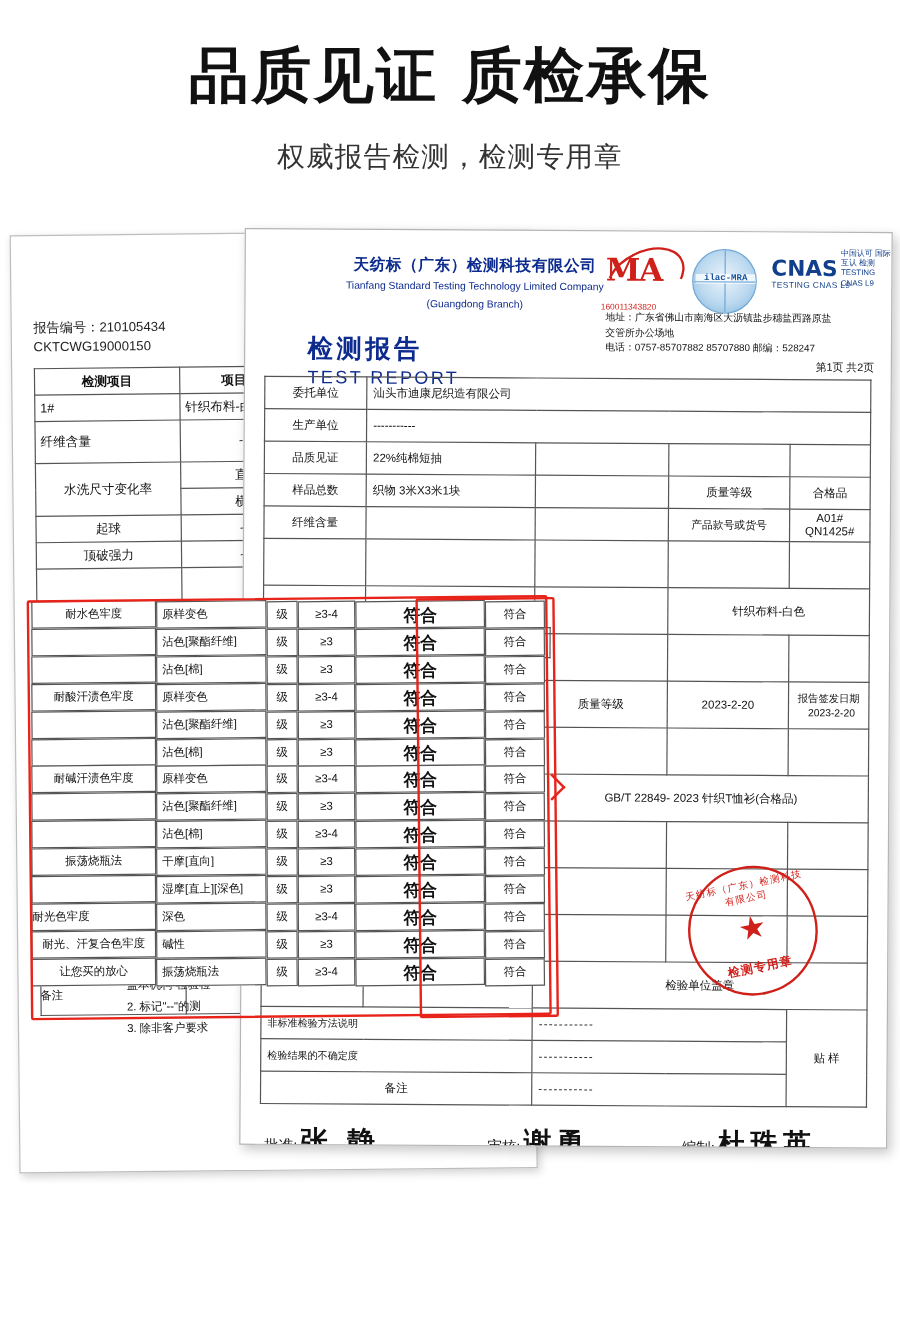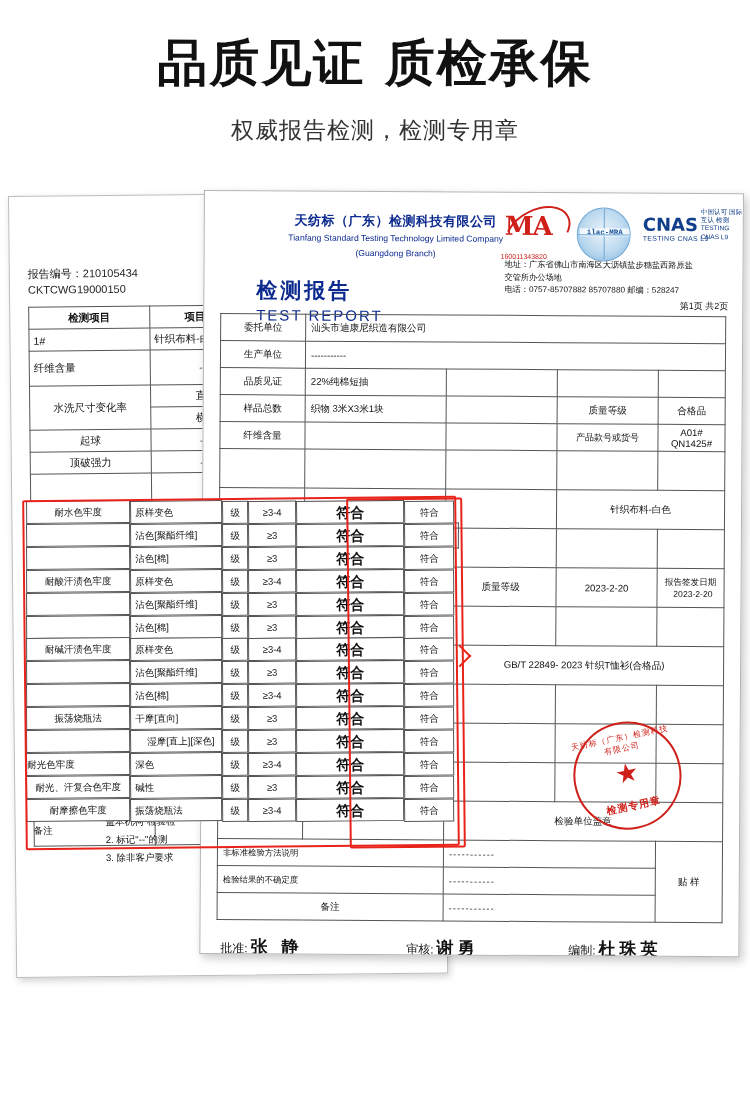--- a/index.html
+++ b/index.html
@@ -104,21 +104,21 @@
 
   
   .res-table{
     position:absolute;left:16px;top:120px;width:240px;border-collapse:collapse;font-size:9px;color:#111;
   }
 
   .sig-row{position:absolute;left:20px;bottom:18px;width:500px;font-size:10px;}
   .sig-item{position:absolute;}
   .sig-label{font-size:12px;color:#111;}
   .sig-name{
-    font-family:"DejaVu Serif","Liberation Serif",serif;font-size:17px;font-weight:bold;color:#111;
+    font-family:"DejaVu Serif","Liberation Serif",serif;font-size:23px;font-weight:bold;color:#111;
     letter-spacing:4px;
   }
 
   .stamp{
     position:absolute;right:58px;bottom:126px;width:104px;height:104px;border-radius:50%;
     border:2.5px solid #d0201a;color:#d0201a;transform:rotate(-12deg);
   }
   .stamp .star{position:absolute;left:50%;top:50%;transform:translate(-50%,-60%);font-size:26px;color:#d0201a;line-height:1;}
   .stamp .txt-top{
     position:absolute;left:0;top:8px;width:104px;text-align:center;font-size:8px;letter-spacing:1px;
@@ -493,38 +493,38 @@
     <div style="position: absolute; left: 248px; top: 684.2px; width: 48px; height: 22.9px; line-height: 22.9px; border: 1px solid rgb(85, 85, 85); box-sizing: border-box; font-size: 9.5px; background: rgb(255, 255, 255); overflow: hidden; white-space: nowrap; transform: rotate(-0.6deg); transform-origin: left top; text-align: center;">≥3-4</div>
     <div style="position: absolute; left: 296px; top: 684.2px; width: 108px; height: 22.9px; line-height: 22.9px; border: 1px solid rgb(85, 85, 85); box-sizing: border-box; background: rgb(255, 255, 255); overflow: hidden; white-space: nowrap; transform: rotate(-0.6deg); transform-origin: left top; text-align: center; font-size: 14px; font-weight: bold;">符合</div>
     <div style="position: absolute; left: 404px; top: 684.2px; width: 50px; height: 22.9px; line-height: 22.9px; border: 1px solid rgb(85, 85, 85); box-sizing: border-box; font-size: 9.5px; background: rgb(255, 255, 255); overflow: hidden; white-space: nowrap; transform: rotate(-0.6deg); transform-origin: left top; text-align: center;">符合</div>
     <div style="position: absolute; left: 26px; top: 707.1px; width: 104px; height: 22.9px; line-height: 22.9px; border: 1px solid rgb(85, 85, 85); box-sizing: border-box; font-size: 9.5px; background: rgb(255, 255, 255); overflow: hidden; white-space: nowrap; transform: rotate(-0.6deg); transform-origin: left top; text-align: center;">振荡烧瓶法</div>
     <div style="position: absolute; left: 130px; top: 707.1px; width: 92px; height: 22.9px; line-height: 22.9px; border: 1px solid rgb(85, 85, 85); box-sizing: border-box; font-size: 9.5px; background: rgb(255, 255, 255); overflow: hidden; white-space: nowrap; transform: rotate(-0.6deg); transform-origin: left top; padding-left: 4px;">干摩[直向]</div>
     <div style="position: absolute; left: 222px; top: 707.1px; width: 26px; height: 22.9px; line-height: 22.9px; border: 1px solid rgb(85, 85, 85); box-sizing: border-box; font-size: 9.5px; background: rgb(255, 255, 255); overflow: hidden; white-space: nowrap; transform: rotate(-0.6deg); transform-origin: left top; text-align: center;">级</div>
     <div style="position: absolute; left: 248px; top: 707.1px; width: 48px; height: 22.9px; line-height: 22.9px; border: 1px solid rgb(85, 85, 85); box-sizing: border-box; font-size: 9.5px; background: rgb(255, 255, 255); overflow: hidden; white-space: nowrap; transform: rotate(-0.6deg); transform-origin: left top; text-align: center;">≥3</div>
     <div style="position: absolute; left: 296px; top: 707.1px; width: 108px; height: 22.9px; line-height: 22.9px; border: 1px solid rgb(85, 85, 85); box-sizing: border-box; background: rgb(255, 255, 255); overflow: hidden; white-space: nowrap; transform: rotate(-0.6deg); transform-origin: left top; text-align: center; font-size: 14px; font-weight: bold;">符合</div>
     <div style="position: absolute; left: 404px; top: 707.1px; width: 50px; height: 22.9px; line-height: 22.9px; border: 1px solid rgb(85, 85, 85); box-sizing: border-box; font-size: 9.5px; background: rgb(255, 255, 255); overflow: hidden; white-space: nowrap; transform: rotate(-0.6deg); transform-origin: left top; text-align: center;">符合</div>
     <div style="position: absolute; left: 26px; top: 730px; width: 104px; height: 22.9px; line-height: 22.9px; border: 1px solid rgb(85, 85, 85); box-sizing: border-box; font-size: 9.5px; background: rgb(255, 255, 255); overflow: hidden; white-space: nowrap; transform: rotate(-0.6deg); transform-origin: left top; text-align: center;"></div>
-    <div style="position: absolute; left: 130px; top: 730px; width: 92px; height: 22.9px; line-height: 22.9px; border: 1px solid rgb(85, 85, 85); box-sizing: border-box; font-size: 9.5px; background: rgb(255, 255, 255); overflow: hidden; white-space: nowrap; transform: rotate(-0.6deg); transform-origin: left top; padding-left: 16px;">湿摩[直上][深色]</div>
+    <div style="position: absolute; left: 130px; top: 730px; width: 92px; height: 22.9px; line-height: 22.9px; border: 1px solid rgb(85, 85, 85); box-sizing: border-box; font-size: 9.5px; background: rgb(255, 255, 255); overflow: hidden; white-space: nowrap; transform: rotate(-0.6deg); transform-origin: left top; padding-left: 4px;">湿摩[直上][深色]</div>
     <div style="position: absolute; left: 222px; top: 730px; width: 26px; height: 22.9px; line-height: 22.9px; border: 1px solid rgb(85, 85, 85); box-sizing: border-box; font-size: 9.5px; background: rgb(255, 255, 255); overflow: hidden; white-space: nowrap; transform: rotate(-0.6deg); transform-origin: left top; text-align: center;">级</div>
     <div style="position: absolute; left: 248px; top: 730px; width: 48px; height: 22.9px; line-height: 22.9px; border: 1px solid rgb(85, 85, 85); box-sizing: border-box; font-size: 9.5px; background: rgb(255, 255, 255); overflow: hidden; white-space: nowrap; transform: rotate(-0.6deg); transform-origin: left top; text-align: center;">≥3</div>
     <div style="position: absolute; left: 296px; top: 730px; width: 108px; height: 22.9px; line-height: 22.9px; border: 1px solid rgb(85, 85, 85); box-sizing: border-box; background: rgb(255, 255, 255); overflow: hidden; white-space: nowrap; transform: rotate(-0.6deg); transform-origin: left top; text-align: center; font-size: 14px; font-weight: bold;">符合</div>
     <div style="position: absolute; left: 404px; top: 730px; width: 50px; height: 22.9px; line-height: 22.9px; border: 1px solid rgb(85, 85, 85); box-sizing: border-box; font-size: 9.5px; background: rgb(255, 255, 255); overflow: hidden; white-space: nowrap; transform: rotate(-0.6deg); transform-origin: left top; text-align: center;">符合</div>
     <div style="position: absolute; left: 26px; top: 752.9px; width: 104px; height: 22.9px; line-height: 22.9px; border: 1px solid rgb(85, 85, 85); box-sizing: border-box; font-size: 9.5px; background: rgb(255, 255, 255); overflow: hidden; white-space: nowrap; transform: rotate(-0.6deg); transform-origin: left top; text-align: left;">耐光色牢度</div>
     <div style="position: absolute; left: 130px; top: 752.9px; width: 92px; height: 22.9px; line-height: 22.9px; border: 1px solid rgb(85, 85, 85); box-sizing: border-box; font-size: 9.5px; background: rgb(255, 255, 255); overflow: hidden; white-space: nowrap; transform: rotate(-0.6deg); transform-origin: left top; padding-left: 4px;">深色</div>
     <div style="position: absolute; left: 222px; top: 752.9px; width: 26px; height: 22.9px; line-height: 22.9px; border: 1px solid rgb(85, 85, 85); box-sizing: border-box; font-size: 9.5px; background: rgb(255, 255, 255); overflow: hidden; white-space: nowrap; transform: rotate(-0.6deg); transform-origin: left top; text-align: center;">级</div>
     <div style="position: absolute; left: 248px; top: 752.9px; width: 48px; height: 22.9px; line-height: 22.9px; border: 1px solid rgb(85, 85, 85); box-sizing: border-box; font-size: 9.5px; background: rgb(255, 255, 255); overflow: hidden; white-space: nowrap; transform: rotate(-0.6deg); transform-origin: left top; text-align: center;">≥3-4</div>
     <div style="position: absolute; left: 296px; top: 752.9px; width: 108px; height: 22.9px; line-height: 22.9px; border: 1px solid rgb(85, 85, 85); box-sizing: border-box; background: rgb(255, 255, 255); overflow: hidden; white-space: nowrap; transform: rotate(-0.6deg); transform-origin: left top; text-align: center; font-size: 14px; font-weight: bold;">符合</div>
     <div style="position: absolute; left: 404px; top: 752.9px; width: 50px; height: 22.9px; line-height: 22.9px; border: 1px solid rgb(85, 85, 85); box-sizing: border-box; font-size: 9.5px; background: rgb(255, 255, 255); overflow: hidden; white-space: nowrap; transform: rotate(-0.6deg); transform-origin: left top; text-align: center;">符合</div>
     <div style="position: absolute; left: 26px; top: 775.8px; width: 104px; height: 22.9px; line-height: 22.9px; border: 1px solid rgb(85, 85, 85); box-sizing: border-box; font-size: 9.5px; background: rgb(255, 255, 255); overflow: hidden; white-space: nowrap; transform: rotate(-0.6deg); transform-origin: left top; text-align: center;">耐光、汗复合色牢度</div>
     <div style="position: absolute; left: 130px; top: 775.8px; width: 92px; height: 22.9px; line-height: 22.9px; border: 1px solid rgb(85, 85, 85); box-sizing: border-box; font-size: 9.5px; background: rgb(255, 255, 255); overflow: hidden; white-space: nowrap; transform: rotate(-0.6deg); transform-origin: left top; padding-left: 4px;">碱性</div>
     <div style="position: absolute; left: 222px; top: 775.8px; width: 26px; height: 22.9px; line-height: 22.9px; border: 1px solid rgb(85, 85, 85); box-sizing: border-box; font-size: 9.5px; background: rgb(255, 255, 255); overflow: hidden; white-space: nowrap; transform: rotate(-0.6deg); transform-origin: left top; text-align: center;">级</div>
     <div style="position: absolute; left: 248px; top: 775.8px; width: 48px; height: 22.9px; line-height: 22.9px; border: 1px solid rgb(85, 85, 85); box-sizing: border-box; font-size: 9.5px; background: rgb(255, 255, 255); overflow: hidden; white-space: nowrap; transform: rotate(-0.6deg); transform-origin: left top; text-align: center;">≥3</div>
     <div style="position: absolute; left: 296px; top: 775.8px; width: 108px; height: 22.9px; line-height: 22.9px; border: 1px solid rgb(85, 85, 85); box-sizing: border-box; background: rgb(255, 255, 255); overflow: hidden; white-space: nowrap; transform: rotate(-0.6deg); transform-origin: left top; text-align: center; font-size: 14px; font-weight: bold;">符合</div>
     <div style="position: absolute; left: 404px; top: 775.8px; width: 50px; height: 22.9px; line-height: 22.9px; border: 1px solid rgb(85, 85, 85); box-sizing: border-box; font-size: 9.5px; background: rgb(255, 255, 255); overflow: hidden; white-space: nowrap; transform: rotate(-0.6deg); transform-origin: left top; text-align: center;">符合</div>
-    <div style="position: absolute; left: 26px; top: 798.7px; width: 104px; height: 22.9px; line-height: 22.9px; border: 1px solid rgb(85, 85, 85); box-sizing: border-box; font-size: 9.5px; background: rgb(255, 255, 255); overflow: hidden; white-space: nowrap; transform: rotate(-0.6deg); transform-origin: left top; text-align: center;">耐摩擦色牢度</div>
+    <div style="position: absolute; left: 26px; top: 798.7px; width: 104px; height: 22.9px; line-height: 22.9px; border: 1px solid rgb(85, 85, 85); box-sizing: border-box; font-size: 9.5px; background: rgb(255, 255, 255); overflow: hidden; white-space: nowrap; transform: rotate(-0.6deg); transform-origin: left top; text-align: center;">让您买的放心</div>
     <div style="position: absolute; left: 130px; top: 798.7px; width: 92px; height: 22.9px; line-height: 22.9px; border: 1px solid rgb(85, 85, 85); box-sizing: border-box; font-size: 9.5px; background: rgb(255, 255, 255); overflow: hidden; white-space: nowrap; transform: rotate(-0.6deg); transform-origin: left top; padding-left: 4px;">振荡烧瓶法</div>
     <div style="position: absolute; left: 222px; top: 798.7px; width: 26px; height: 22.9px; line-height: 22.9px; border: 1px solid rgb(85, 85, 85); box-sizing: border-box; font-size: 9.5px; background: rgb(255, 255, 255); overflow: hidden; white-space: nowrap; transform: rotate(-0.6deg); transform-origin: left top; text-align: center;">级</div>
     <div style="position: absolute; left: 248px; top: 798.7px; width: 48px; height: 22.9px; line-height: 22.9px; border: 1px solid rgb(85, 85, 85); box-sizing: border-box; font-size: 9.5px; background: rgb(255, 255, 255); overflow: hidden; white-space: nowrap; transform: rotate(-0.6deg); transform-origin: left top; text-align: center;">≥3-4</div>
     <div style="position: absolute; left: 296px; top: 798.7px; width: 108px; height: 22.9px; line-height: 22.9px; border: 1px solid rgb(85, 85, 85); box-sizing: border-box; background: rgb(255, 255, 255); overflow: hidden; white-space: nowrap; transform: rotate(-0.6deg); transform-origin: left top; text-align: center; font-size: 14px; font-weight: bold;">符合</div>
     <div style="position: absolute; left: 404px; top: 798.7px; width: 50px; height: 22.9px; line-height: 22.9px; border: 1px solid rgb(85, 85, 85); box-sizing: border-box; font-size: 9.5px; background: rgb(255, 255, 255); overflow: hidden; white-space: nowrap; transform: rotate(-0.6deg); transform-origin: left top; text-align: center;">符合</div>
   </div>
 
 <div class="red-box" id="red-left"></div>
 <div class="red-box" id="red-col"></div>
 <div class="red-pointer"></div>

